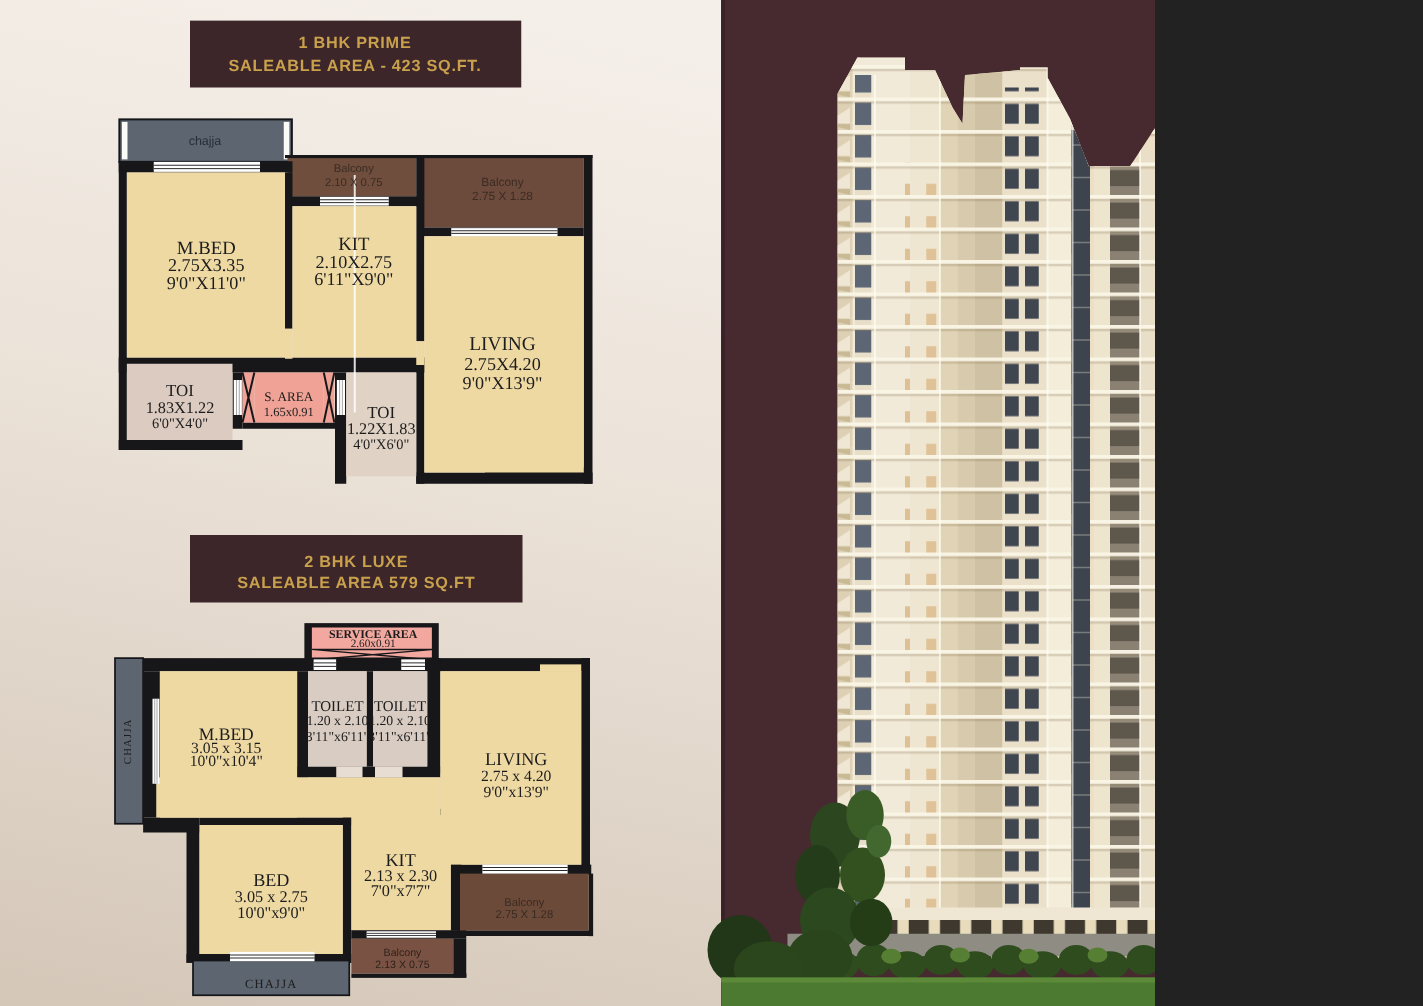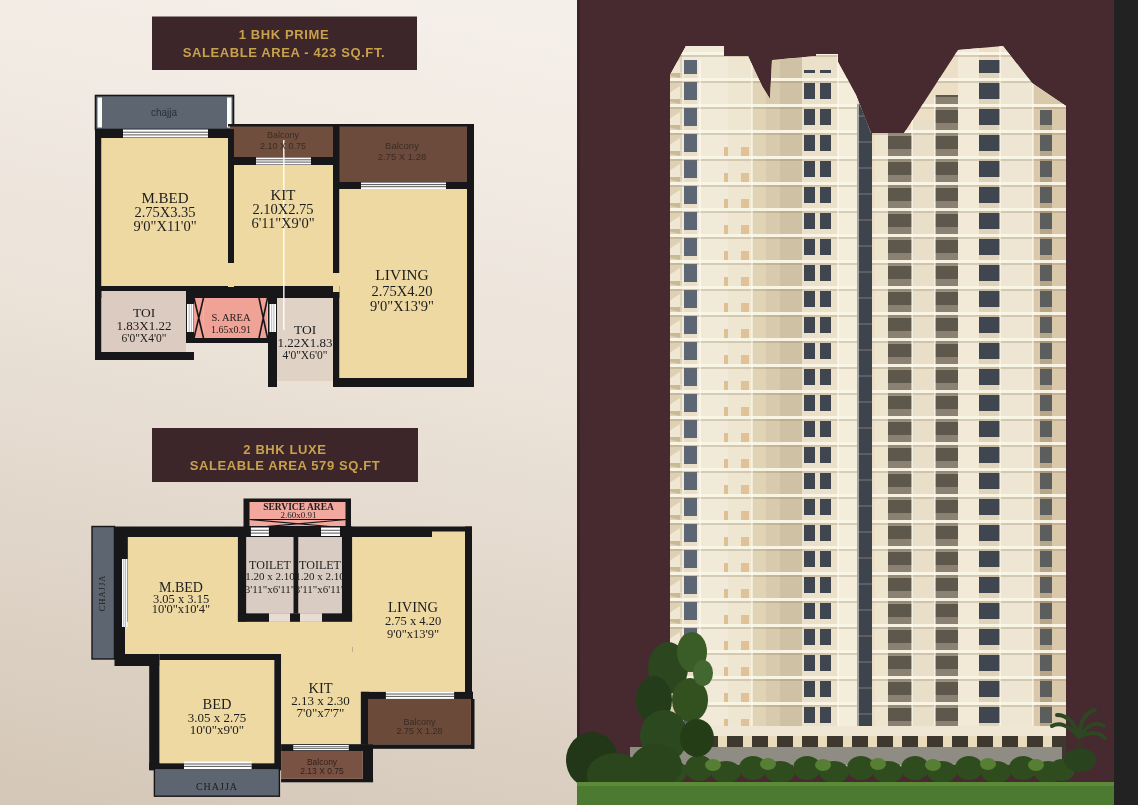--- a/index.html
+++ b/index.html
@@ -1,16 +1,16 @@
 <!DOCTYPE html>
 <html><head>
 <meta charset="utf-8">
 <style>
 html,body{margin:0;padding:0;background:#222;}
-.page{position:relative;width:1070px;height:805px;overflow:hidden;font-family:"Liberation Sans",sans-serif;padding-left:44px;}
+.page{position:relative;width:924px;height:805px;overflow:hidden;font-family:"Liberation Sans",sans-serif;}
 .bgL{position:absolute;left:0;top:0;width:577px;height:805px;background:linear-gradient(192deg,#f5efe9 5%,#ebe2d8 45%,#d4c7b8 100%);}
 .bgR{position:absolute;left:577px;top:0;width:561px;height:805px;background:#462a30;}
 svg{position:absolute;left:0;top:0;}
 .ser{font-family:"Liberation Serif",serif;fill:#1d1d1d;}
 .san{font-family:"Liberation Sans",sans-serif;}
 </style>
 </head>
 <body>
 <div class="page">
 

